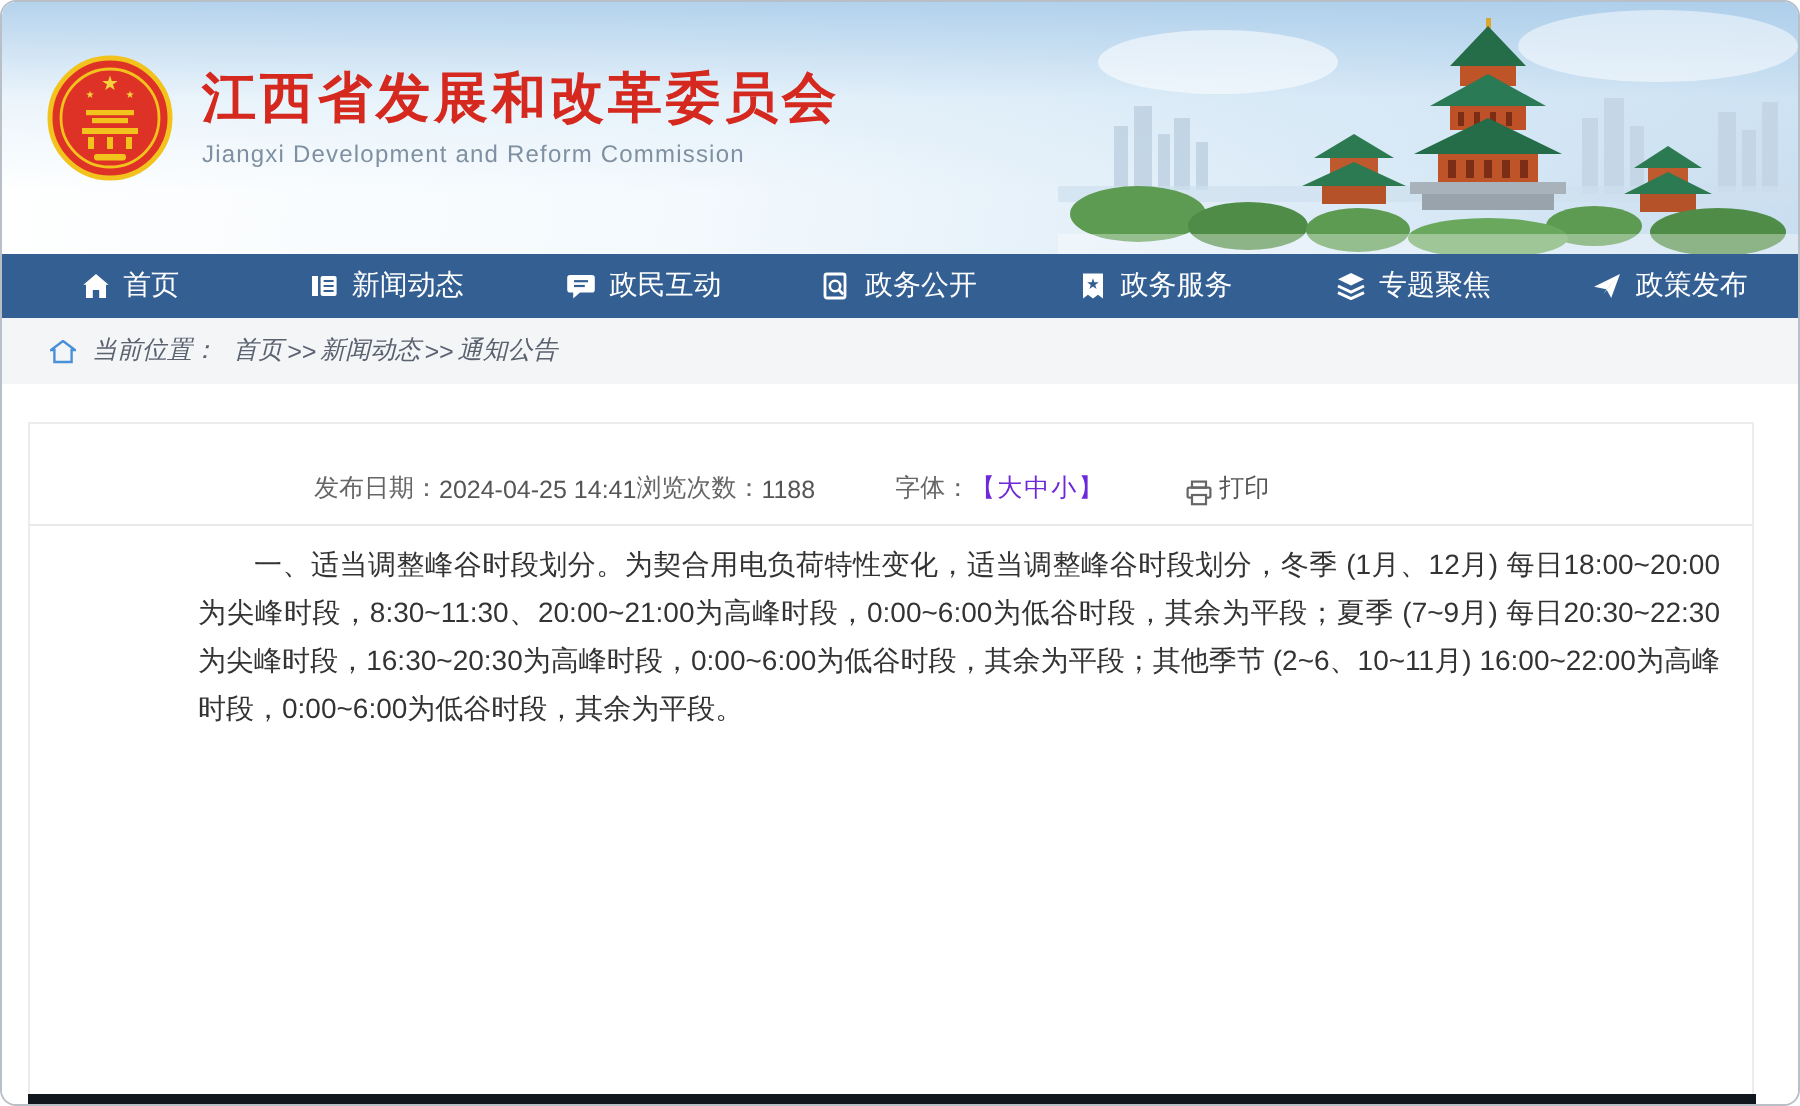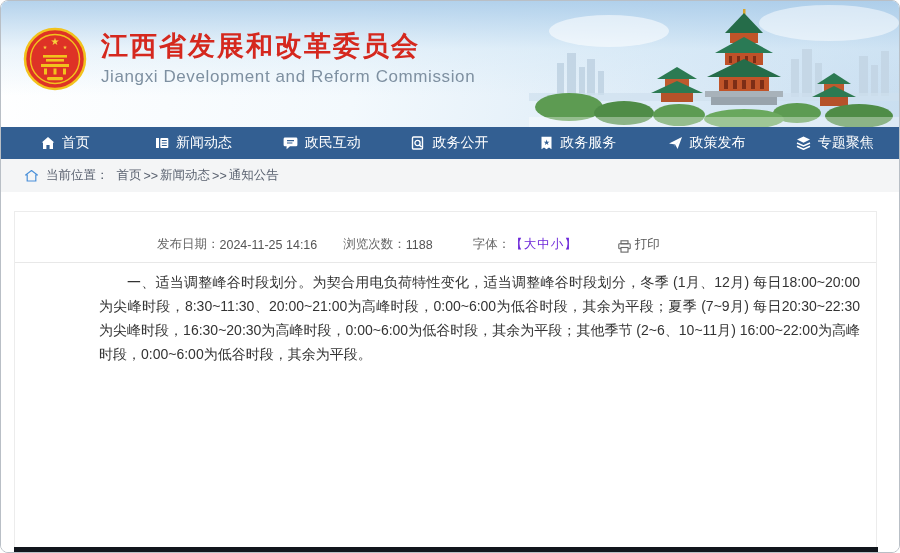--- a/index.html
+++ b/index.html
@@ -15,57 +15,57 @@
   .header{
     position:relative;height:126px;
     background:
       linear-gradient(180deg, rgba(168,203,233,0.85) 0%, rgba(210,231,246,0.45) 38%, rgba(255,255,255,0) 75%),
       linear-gradient(100deg, #ffffff 0%, #f3f9fd 40%, #d9e9f6 78%, #c9def0 100%);
   }
   .brand{position:absolute;left:22px;top:26px;display:flex;align-items:center;gap:14px;}
   .emblem{width:64px;height:64px;flex:0 0 auto;}
   .brand-text{display:flex;flex-direction:column;gap:4px;}
   .site-title{font-size:27px;font-weight:bold;color:#d5281e;letter-spacing:2px;line-height:1.15;}
-  .site-subtitle{font-size:17px;color:#7e90a1;letter-spacing:0.6px;}
+  .site-subtitle{font-size:12px;color:#7e90a1;letter-spacing:0.6px;}
   .scenery{position:absolute;right:0;top:0;width:370px;height:126px;pointer-events:none;}
 
   
   .nav{display:flex;height:32px;background:#335f92;}
   .nav-item{
     flex:1;display:flex;align-items:center;justify-content:center;gap:7px;
     color:#ffffff;font-size:14px;cursor:pointer;white-space:nowrap;
   }
   .nav-item .nicon{display:flex;align-items:center;}
   .nav-item svg{display:block;}
 
   
   .crumb-band{
     height:33px;background:#f4f5f6;display:flex;align-items:center;
-    padding-left:24px;font-size:12.5px;color:#5a6270;gap:8px;
+    padding-left:24px;font-size:12.5px;color:#5a6270;gap:8px;font-style:italic;
   }
   .crumb-band .sep{margin:0 2px;}
   .crumb-link{color:#5a6270;cursor:pointer;}
 
   
   .content{position:relative;height:362px;background:#ffffff;}
   .inner-box{
     position:absolute;left:13px;right:22px;top:19px;bottom:0;
     border:1px solid #ececec;border-bottom:none;background:#fff;
     padding:0 16px 0 84px;
   }
   .article-title{
     margin-top:48px;text-align:center;font-size:17.5px;font-weight:bold;color:#222;
     letter-spacing:0.5px;
   }
   .meta-row{
     margin-top:24px;padding-left:58px;display:flex;align-items:center;
     font-size:12.5px;color:#666;white-space:nowrap;
   }
   .meta-item{display:flex;align-items:center;}
-  .meta-gap-sm{margin-right:26px;}
+  .meta-gap-sm{}
   .meta-gap-lg{margin-right:40px;}
   .meta-label{color:#666;}
   .meta-value{color:#555;}
   .font-options{color:#6d28d9;cursor:pointer;letter-spacing:1px;}
   .print-btn{display:flex;align-items:flex-end;gap:4px;color:#555;cursor:pointer;}
   .divider{
     margin:9px -16px 0 -84px;border-top:1px solid #e8e8e8;height:0;
   }
   .body-text p{
     margin:0;font-size:14px;line-height:24px;color:#333;text-align:justify;
@@ -236,35 +236,35 @@
         <svg width="13" height="14" viewBox="0 0 13 14">
             <path d="M1.5 0.8 h10 v12.4 l-2.5 -1.8 -2.5 1.8 -2.5 -1.8 -2.5 1.8 Z" fill="#fff"></path>
             <text x="6.5" y="8.6" font-size="7.5" text-anchor="middle" fill="#335f92">★</text>
           </svg>
       </span>
       <span>政务服务</span>
     </div>
     <div class="nav-item">
       <span class="nicon">
         <svg width="15" height="14" viewBox="0 0 15 14">
-            <path d="M1 7.4 L14 1 L9.6 13 L7.2 8.6 Z" fill="#fff"></path>
-            <path d="M7.2 8.6 L14 1 L6 10.8 Z" fill="#d9e4f0"></path>
-          </svg>
-      </span>
-      <span>政策发布</span>
-    </div>
-    <div class="nav-item">
-      <span class="nicon">
-        <svg width="15" height="14" viewBox="0 0 15 14">
             <polygon points="7.5,0.5 14,3.6 7.5,6.7 1,3.6" fill="#fff"></polygon>
             <polyline points="1,7 7.5,10 14,7" fill="none" stroke="#fff" stroke-width="1.5"></polyline>
             <polyline points="1,10.3 7.5,13.3 14,10.3" fill="none" stroke="#fff" stroke-width="1.5"></polyline>
           </svg>
       </span>
       <span>专题聚焦</span>
+    </div>
+    <div class="nav-item">
+      <span class="nicon">
+        <svg width="15" height="14" viewBox="0 0 15 14">
+            <path d="M1 7.4 L14 1 L9.6 13 L7.2 8.6 Z" fill="#fff"></path>
+            <path d="M7.2 8.6 L14 1 L6 10.8 Z" fill="#d9e4f0"></path>
+          </svg>
+      </span>
+      <span>政策发布</span>
     </div>
   </div>
 
   <div class="crumb-band">
     <span style="display:flex;align-items:center;">
       <svg width="13" height="12" viewBox="0 0 13 12">
           <path d="M6.5 0.5 L12.5 5 L10.8 5 L10.8 11 L2.2 11 L2.2 5 L0.5 5 Z" fill="none" stroke="#4a90d9" stroke-width="1.2"></path>
         </svg>
     </span>
     <span>当前位置：</span>
@@ -277,21 +277,21 @@
     </span>
   </div>
 
   <div class="content">
     <div class="inner-box">
 
 
       <div class="meta-row">
         <span class="meta-item meta-gap-sm">
           <span class="meta-label">发布日期：</span>
-          <span class="meta-value">2024-11-25 14:16</span>
+          <span class="meta-value">2024-04-25 14:41</span>
         </span>
         <span class="meta-item meta-gap-lg">
           <span class="meta-label">浏览次数：</span>
           <span class="meta-value">1188</span>
         </span>
         <span class="meta-item meta-gap-lg">
           <span class="meta-label">字体：</span>
           <span class="font-options">【大中小】</span>
         </span>
         <span class="meta-item print-btn">

